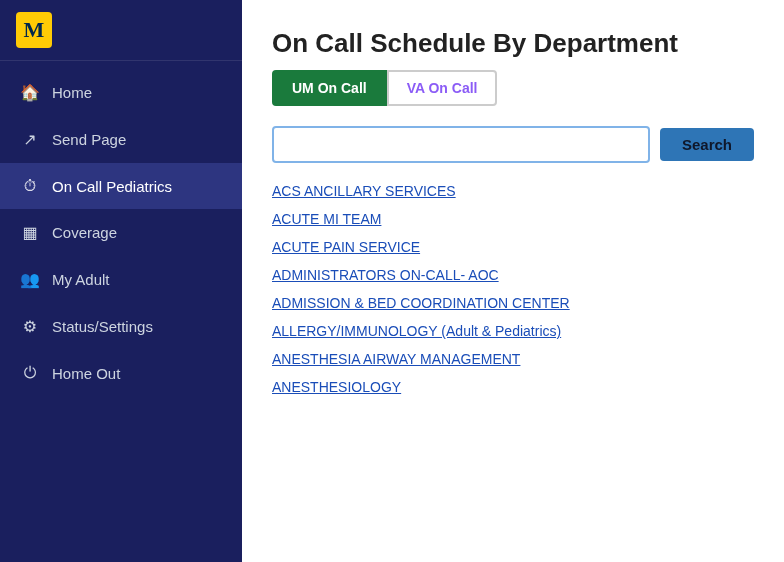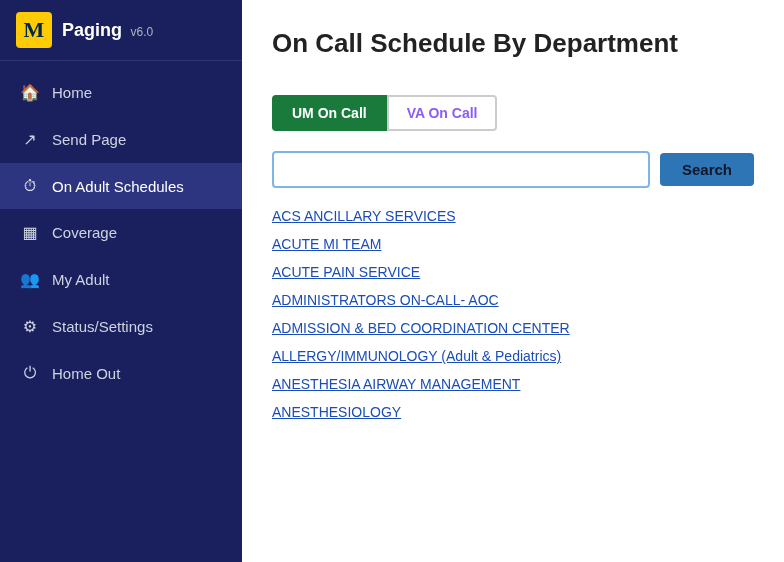--- a/index.html
+++ b/index.html
@@ -92,21 +92,21 @@
       background-color: white;
       flex: 1;
       padding: 28px 30px;
       overflow-y: auto;
     }
 
     .page-title {
       font-size: 26px;
       font-weight: bold;
       color: #222;
-      margin-bottom: 36px;
+      margin-bottom: 11px;
     }
 
     .tab-group {
       display: flex;
       gap: 0;
       margin-bottom: 20px;
     }
 
     .tab-btn {
       padding: 8px 18px;
@@ -178,37 +178,33 @@
       cursor: pointer;
       font-weight: 500;
     }
   </style>
 </head>
 <body>
 
 <div class="sidebar">
   <div class="sidebar-header">
     <div class="sidebar-logo">M</div>
-    <span>
-      <span class="sidebar-title">Paging</span>
-      <span class="sidebar-version">v6.0</span>
-    </span>
   </div>
   <nav class="sidebar-nav">
     <div class="nav-item">
       <span class="nav-icon">🏠</span>
       <span>Home</span>
     </div>
     <div class="nav-item">
       <span class="nav-icon">↗</span>
       <span>Send Page</span>
     </div>
     <div class="nav-item active">
       <span class="nav-icon">⏱</span>
-      <span>On Adult Schedules</span>
+      <span>On Call Pediatrics</span>
     </div>
     <div class="nav-item">
       <span class="nav-icon">▦</span>
       <span>Coverage</span>
     </div>
     <div class="nav-item">
       <span class="nav-icon">👥</span>
       <span>My Adult</span>
     </div>
     <div class="nav-item">

